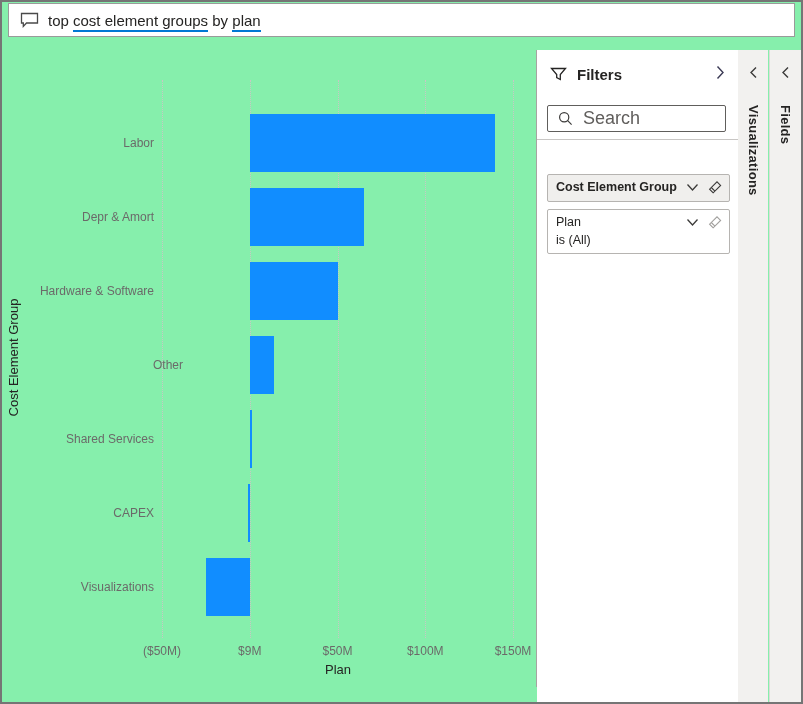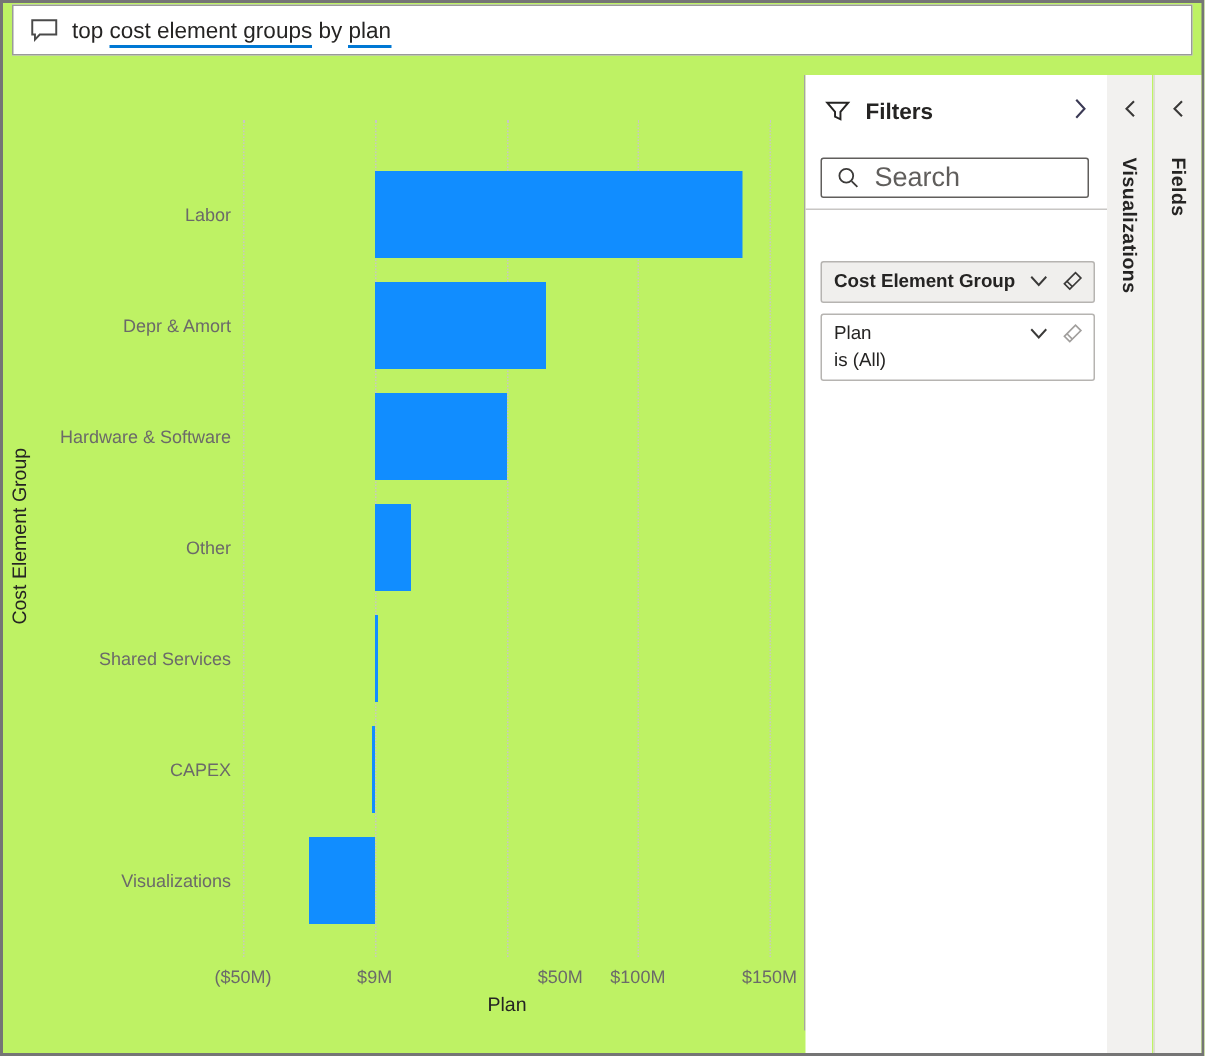--- a/index.html
+++ b/index.html
@@ -1,16 +1,16 @@
 <!DOCTYPE html>
 <html><head>
 <meta charset="utf-8">
 <style>
   html,body{margin:0;padding:0;background:#fff;font-family:"Liberation Sans","DejaVu Sans",sans-serif;}
-  .screen{position:relative;width:803px;height:704px;box-sizing:border-box;border:2px solid #757575;background:#bef264;overflow:hidden;}
+  .screen{position:relative;width:803px;height:704px;box-sizing:border-box;border:2px solid #757575;background:#86efac;overflow:hidden;}
 
   
   .query-box{position:absolute;left:6px;top:1px;width:787px;height:34px;box-sizing:border-box;
     border:1px solid #9a9a9a;background:#fff;display:flex;align-items:center;padding-left:11px;}
   .query-box .bubble{flex:0 0 auto;margin-right:9px;display:flex;}
   .query-text{font-size:15px;color:#252423;white-space:pre;}
   .query-text .term{border-bottom:2px solid #0078D4;padding-bottom:1px;}
 
   
   .chart{position:absolute;left:0;top:48px;width:534px;height:652px;}
@@ -71,33 +71,33 @@
   </div>
 
   <div class="chart" id="chart">
     <div class="y-axis-title">Cost Element Group</div>
     <div class="x-axis-title" id="x-axis-title" style="left:336px">Plan</div>
   <div class="gridline" style="left: 160px;"></div>
       <div class="tick-label" style="left: 160px;">($50M)</div>
       <div class="gridline" style="left: 247.75px;"></div>
       <div class="tick-label" style="left: 247.75px;">$9M</div>
       <div class="gridline" style="left: 335.5px;"></div>
-      <div class="tick-label" style="left: 335.5px; margin-left: 36px;">$50M</div>
+      <div class="tick-label" style="left: 335.5px;">$50M</div>
       <div class="gridline" style="left: 423.25px;"></div>
       <div class="tick-label" style="left: 423.25px;">$100M</div>
       <div class="gridline" style="left: 511px;"></div>
       <div class="tick-label" style="left: 511px;">$150M</div>
       <div class="bar" title="Labor" style="top: 64px; height: 58px; left: 247.75px; width: 245.7px; background: rgb(17, 141, 255);"></div>
       <div class="cat-label" style="top: 85px;">Labor</div>
       <div class="bar" title="Depr &amp; Amort" style="top: 138px; height: 58px; left: 247.75px; width: 114.075px; background: rgb(17, 141, 255);"></div>
       <div class="cat-label" style="top: 159px;">Depr &amp; Amort</div>
       <div class="bar" title="Hardware &amp; Software" style="top: 212px; height: 58px; left: 247.75px; width: 87.75px; background: rgb(17, 141, 255);"></div>
       <div class="cat-label" style="top: 233px;">Hardware &amp; Software</div>
       <div class="bar" title="Other" style="top: 286px; height: 58px; left: 247.75px; width: 24.57px; background: rgb(17, 141, 255);"></div>
-      <div class="cat-label" style="top: 307px;">Other</div>
+      <div class="cat-label" style="top: 307px; padding-left: 29px;">Other</div>
       <div class="bar" title="Shared Services" style="top: 360px; height: 58px; left: 247.75px; width: 2px; background: rgb(17, 141, 255);"></div>
       <div class="cat-label" style="top: 381px;">Shared Services</div>
       <div class="bar" title="CAPEX" style="top: 434px; height: 58px; left: 245.75px; width: 2px; background: rgb(17, 141, 255);"></div>
       <div class="cat-label" style="top: 455px;">CAPEX</div>
       <div class="bar" title="Administrative" style="top: 508px; height: 58px; left: 203.875px; width: 43.875px; background: rgb(17, 141, 255);"></div>
       <div class="cat-label" style="top: 529px;">Visualizations</div>
     </div>
 
   <div class="pane-sep"></div>
 

